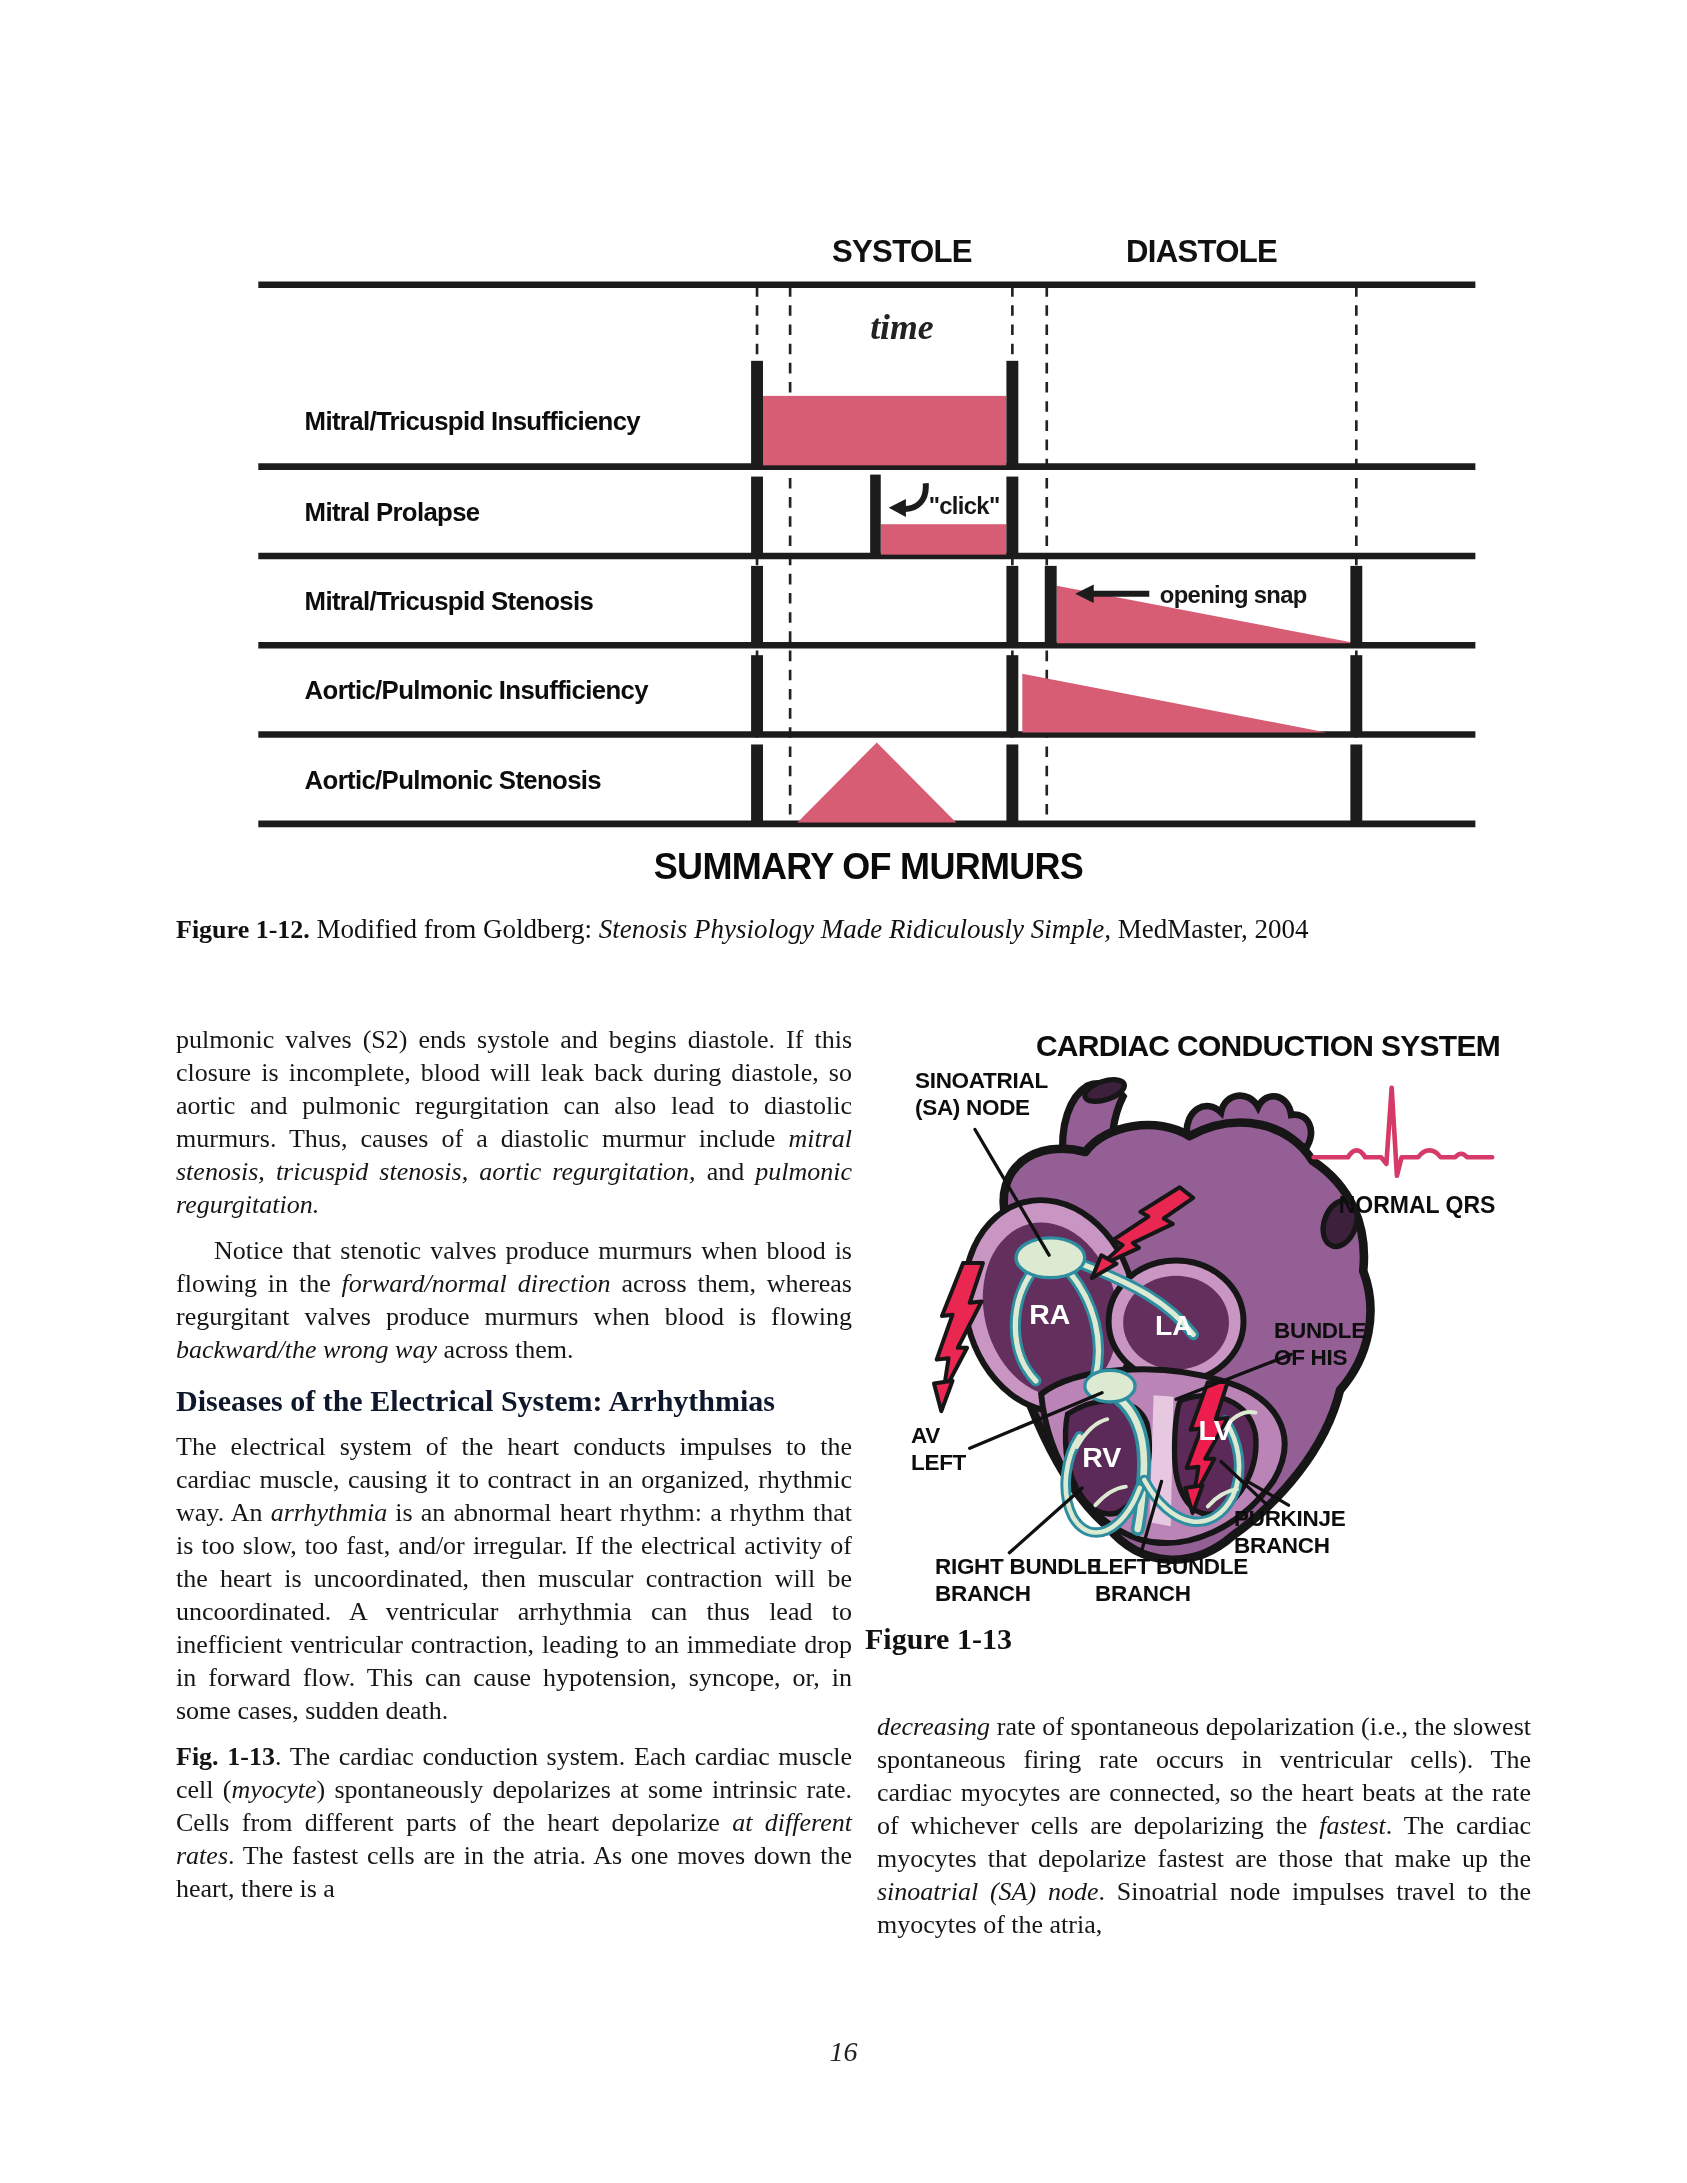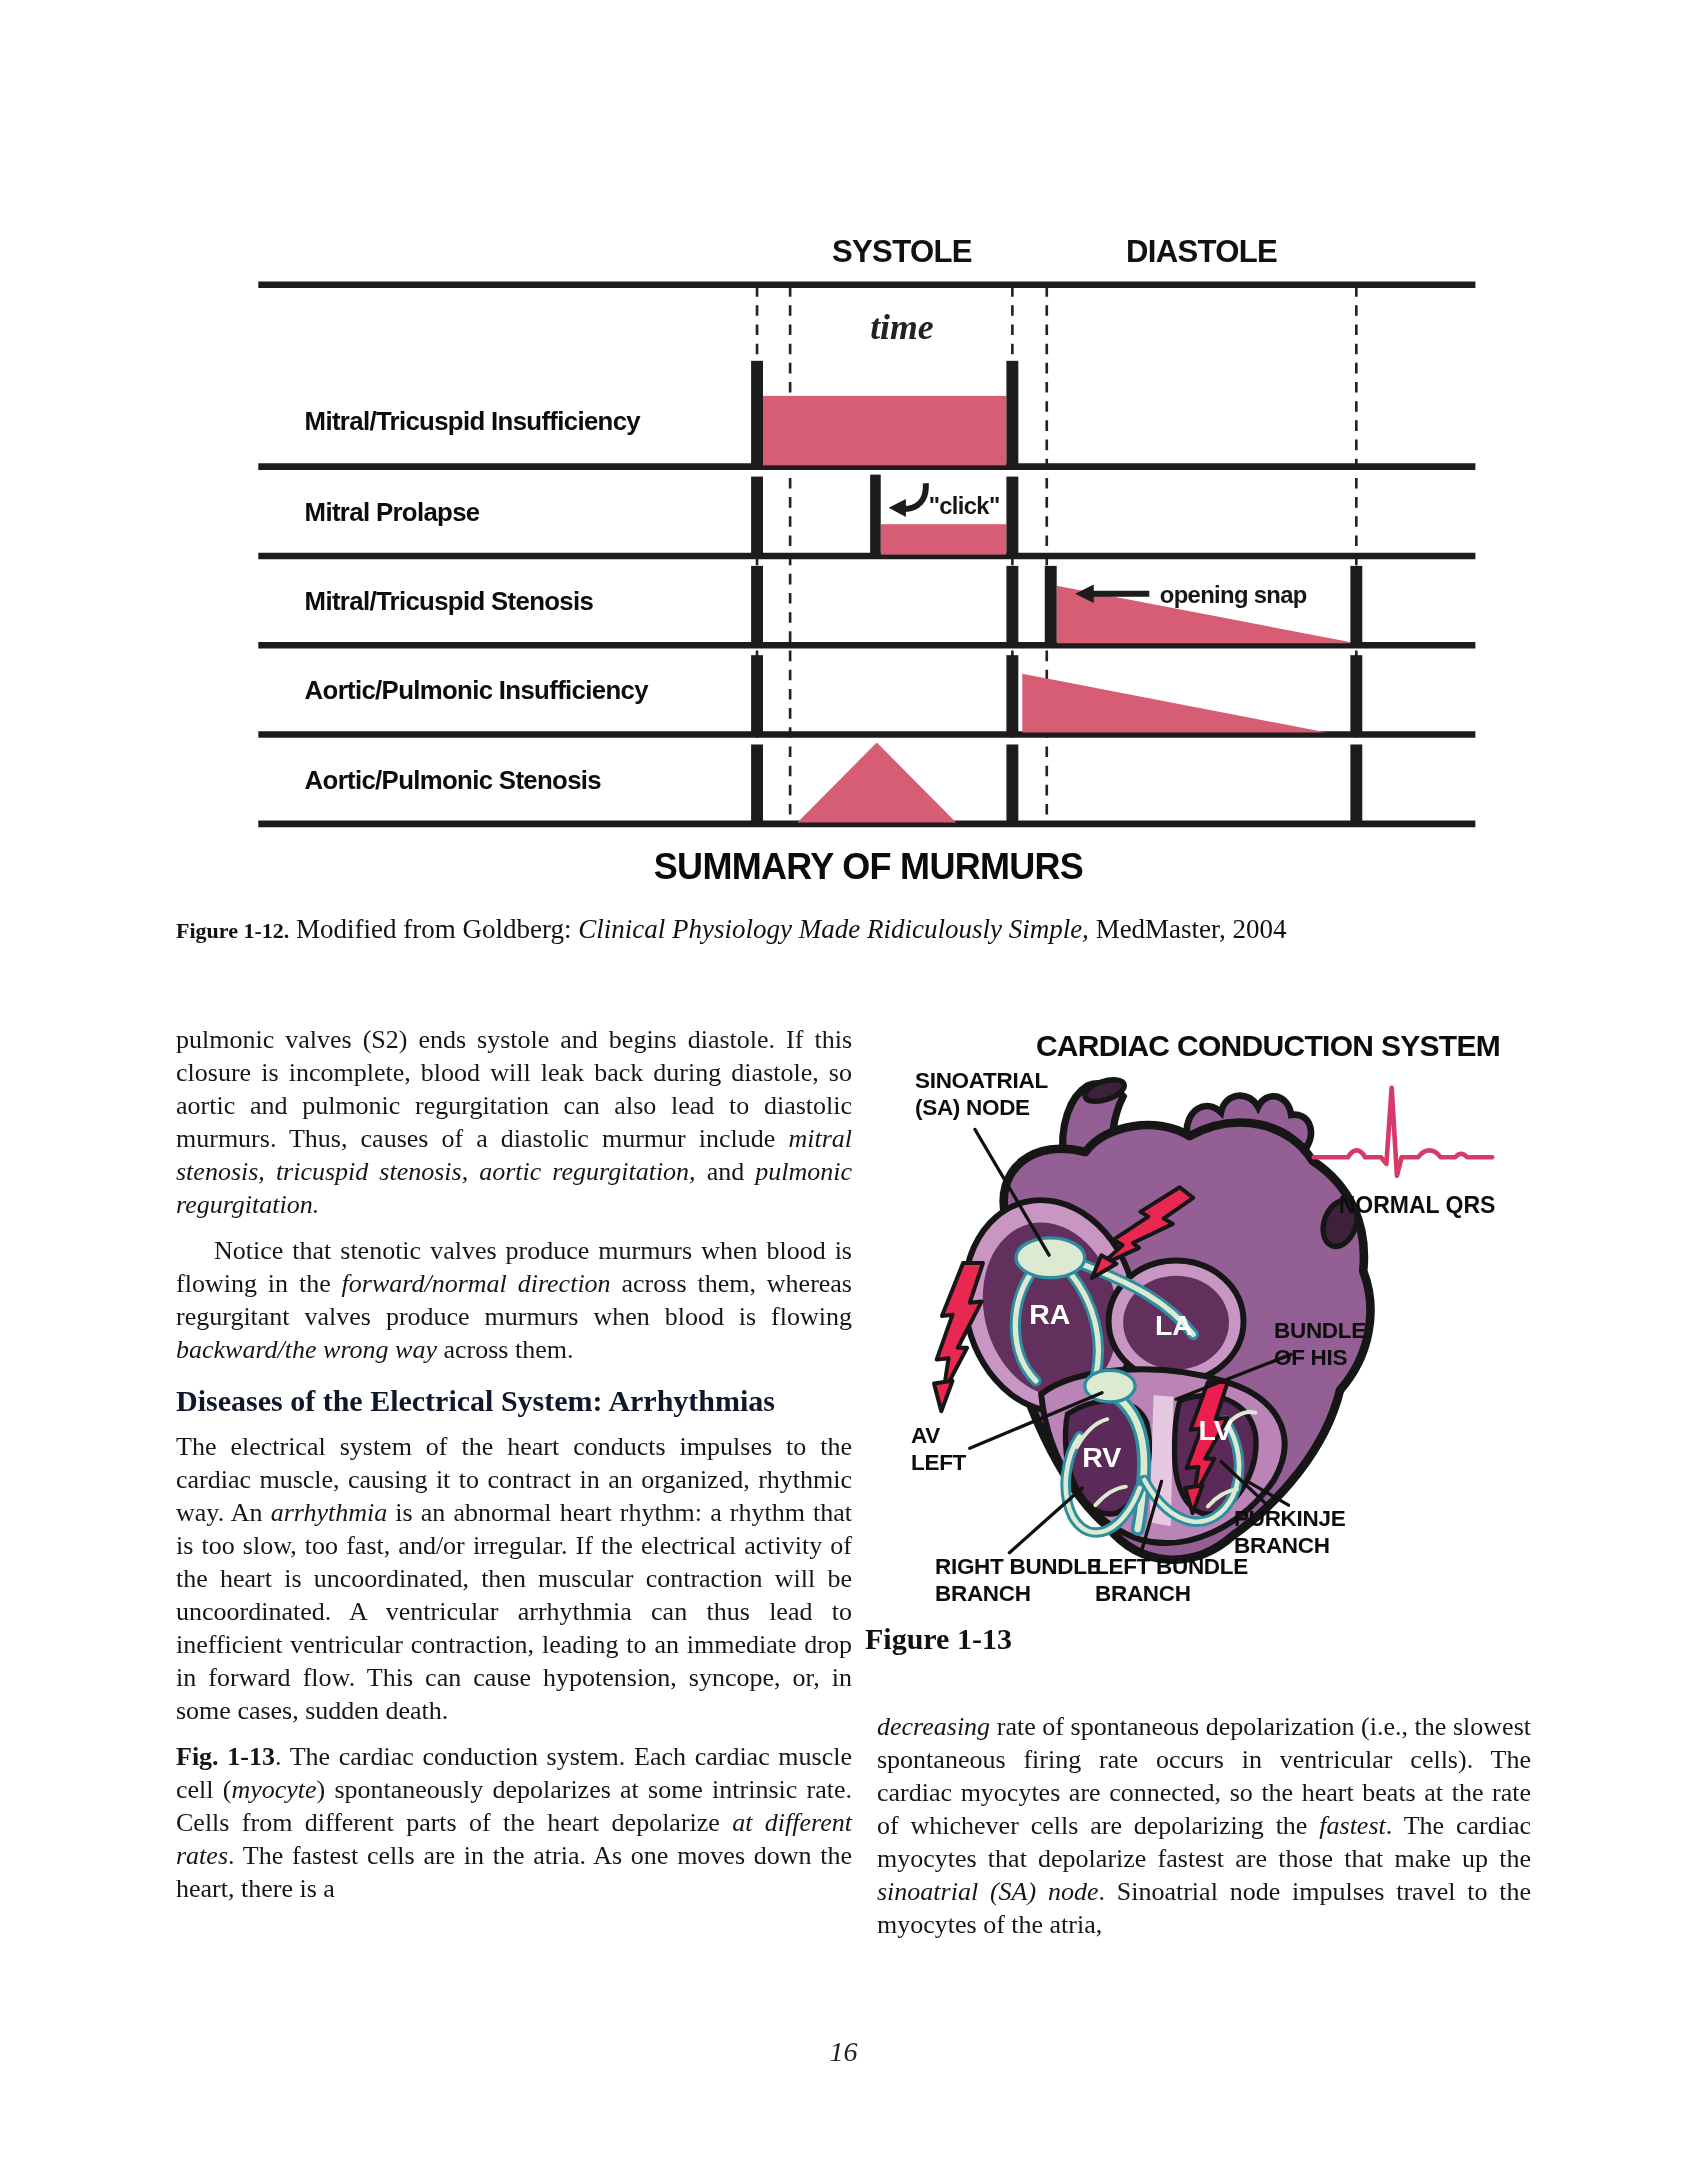--- a/index.html
+++ b/index.html
@@ -7,21 +7,21 @@
         font-family:"Liberation Serif",serif;color:#141414;}
   
   .murmur-svg{position:absolute;left:255px;top:225px;}
   .fig-phase{font-family:"Liberation Sans",sans-serif;font-weight:700;font-size:47px;letter-spacing:-1px;fill:#111;}
   .fig-time{font-family:"Liberation Serif",serif;font-style:italic;font-weight:700;font-size:54px;fill:#222;}
   .fig-label{font-family:"Liberation Sans",sans-serif;font-weight:700;font-size:39px;letter-spacing:-1px;fill:#0d0d0d;}
   .fig-note{font-family:"Liberation Sans",sans-serif;font-weight:700;font-size:36px;letter-spacing:-1px;fill:#161616;}
   .summary-title{position:absolute;left:255px;top:846px;width:1227px;text-align:center;
         font-family:"Liberation Sans",sans-serif;font-weight:700;font-size:36px;letter-spacing:-0.7px;color:#0b0b0b;}
   .fig-caption{position:absolute;left:176px;top:914px;width:1336px;font-size:27px;color:#111;}
-  .fig-caption .bd{font-size:22px;}
+  .fig-caption .bd{font-size:26px;}
   
   .col{position:absolute;text-align:justify;font-size:26px;line-height:33px;color:#161616;}
   .col-left{left:176px;top:1023px;width:676px;}
   .col p{margin:0 0 13.2px 0;}
   .indent{text-indent:38px;}
   .it{font-style:italic;}
   .bd{font-weight:700;}
   .heading{font-weight:700;font-size:30px;line-height:37px;color:#0f172a;margin:16px 0 10.6px 0;text-align:left;}
   .col-right{left:877px;top:1710px;width:654px;}
   .fig13-label{position:absolute;left:865px;top:1622px;font-weight:700;font-size:30px;color:#111;}
@@ -107,21 +107,21 @@
     <g>
       <text class="fig-label" x="75" y="852">Aortic/Pulmonic Stenosis</text>
       <polygon points="820,903 940,782 1060,903" fill="#d75d74"></polygon>
       <rect x="750" y="785" width="18" height="118" fill="#1c1c1c"></rect>
       <rect x="1136" y="785" width="18" height="118" fill="#1c1c1c"></rect>
       <rect x="1656" y="785" width="18" height="118" fill="#1c1c1c"></rect>
     </g>
   </svg>
 
   <div class="summary-title">SUMMARY OF MURMURS</div>
-  <div class="fig-caption"><span class="bd">Figure 1-12.</span><span> Modified from Goldberg: </span><span class="it">Clinical Physiology Made Ridiculously Simple,</span><span> MedMaster, 2004</span></div>
+  <div class="fig-caption"><span class="bd">Figure 1-12.</span><span> Modified from Goldberg: </span><span class="it">Stenosis Physiology Made Ridiculously Simple,</span><span> MedMaster, 2004</span></div>
 
   <div class="col col-left">
     <p><span>pulmonic valves (S2) ends systole and begins diastole. If this closure is incomplete, blood will leak back during diastole, so aortic and pulmonic regurgitation can also lead to diastolic murmurs. Thus, causes of a diastolic murmur include </span><span class="it">mitral stenosis, tricuspid stenosis, aortic regurgitation,</span><span> and </span><span class="it">pulmonic regurgitation.</span></p>
     <p class="indent"><span>Notice that stenotic valves produce murmurs when blood is flowing in the </span><span class="it">forward/normal direction</span><span> across them, whereas regurgitant valves produce murmurs when blood is flowing </span><span class="it">backward/the wrong way</span><span> across them.</span></p>
     <div class="heading">Diseases of the Electrical System: Arrhythmias</div>
     <p><span>The electrical system of the heart conducts impulses to the cardiac muscle, causing it to contract in an organized, rhythmic way. An </span><span class="it">arrhythmia</span><span> is an abnormal heart rhythm: a rhythm that is too slow, too fast, and/or irregular. If the electrical activity of the heart is uncoordinated, then muscular contraction will be uncoordinated. A ventricular arrhythmia can thus lead to inefficient ventricular contraction, leading to an immediate drop in forward flow. This can cause hypotension, syncope, or, in some cases, sudden death.</span></p>
     <p><span class="bd">Fig. 1-13</span><span>. The cardiac conduction system. Each cardiac muscle cell (</span><span class="it">myocyte</span><span>) spontaneously depolarizes at some intrinsic rate. Cells from different parts of the heart depolarize </span><span class="it">at different rates</span><span>. The fastest cells are in the atria. As one moves down the heart, there is a</span></p>
   </div>
 
   <div class="heart-fig">

